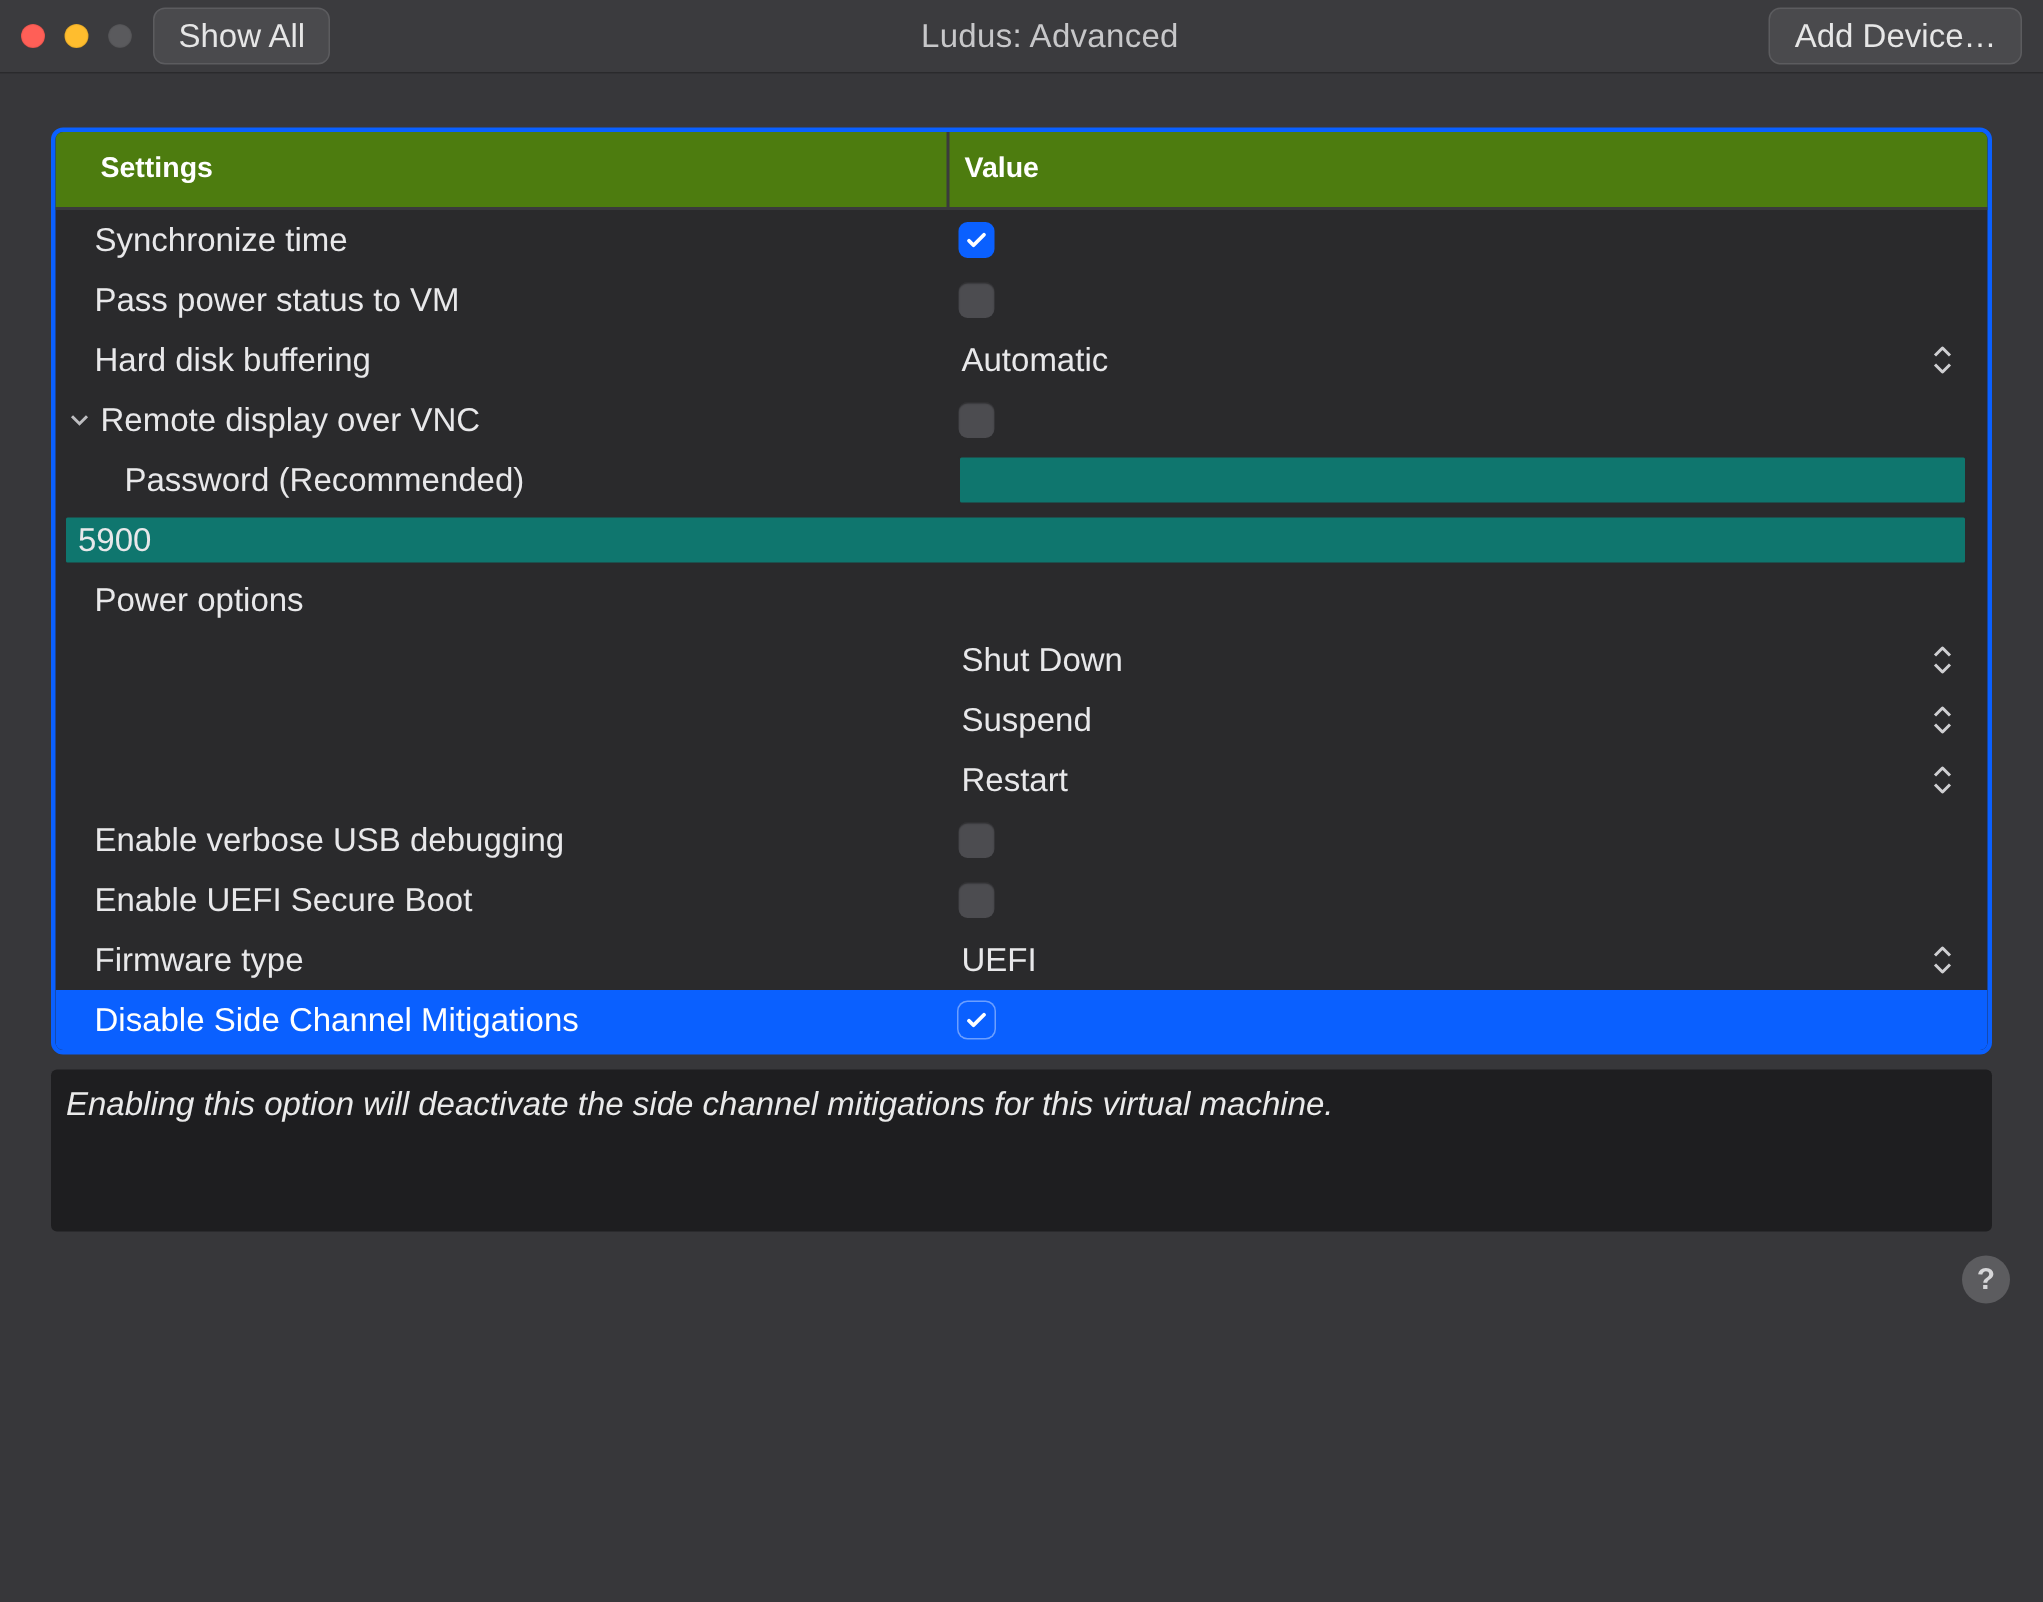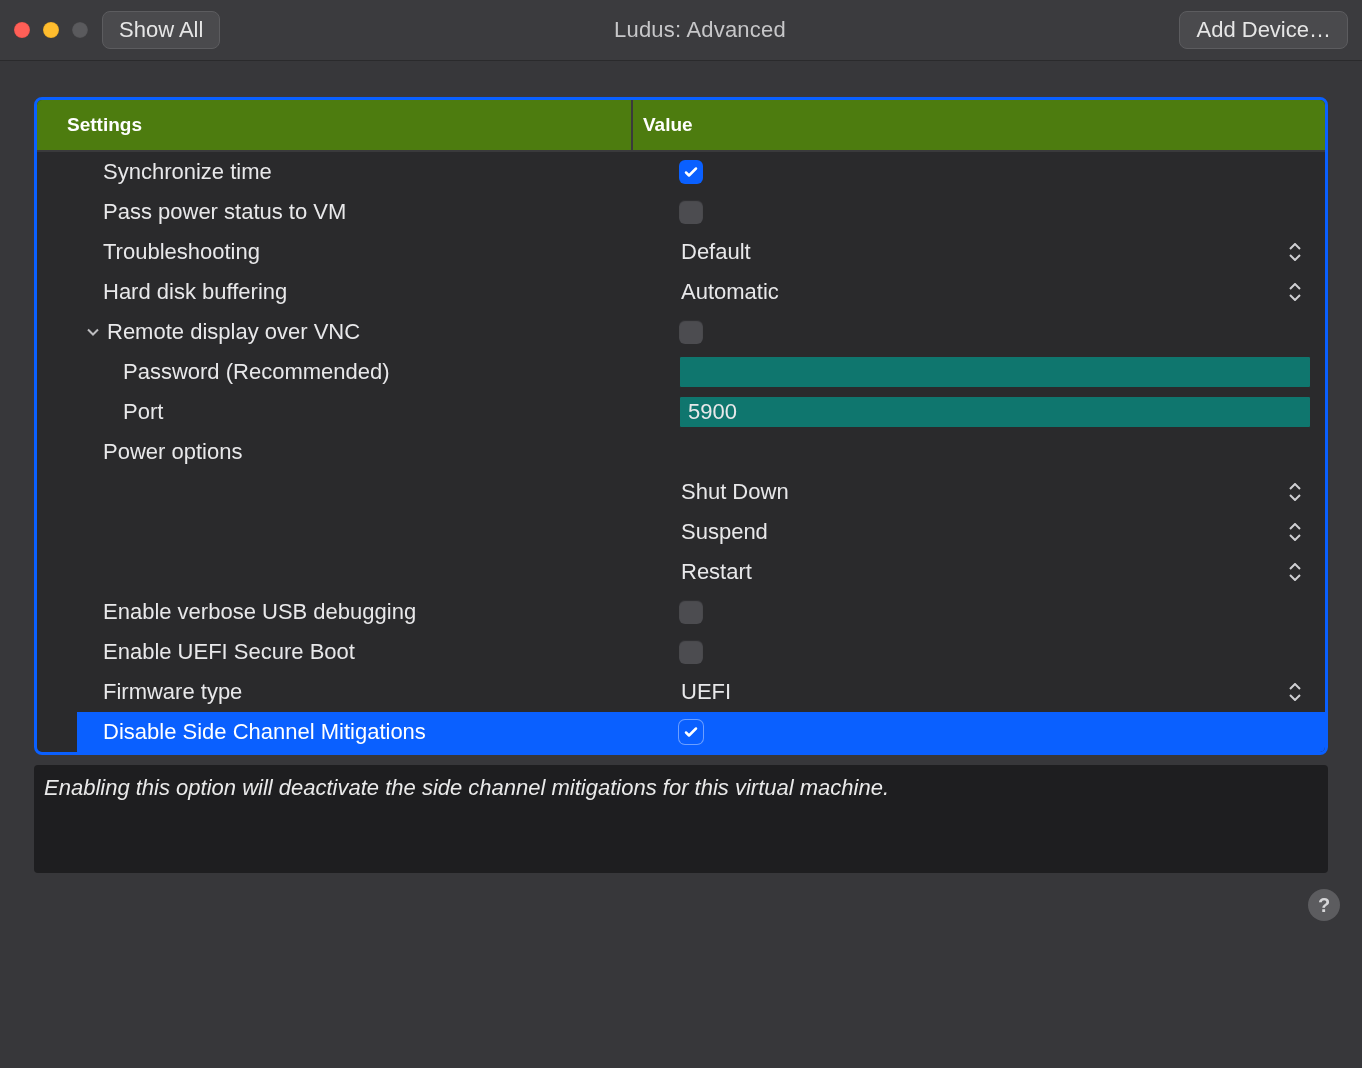--- a/index.html
+++ b/index.html
@@ -6,21 +6,21 @@
   html, body { width: 1362px; height: 1068px; overflow: hidden; }
   body {
     background: #37373a;
     font-family: -apple-system, "Helvetica Neue", Arial, sans-serif;
     color: #e6e6e6;
     font-size: 22px;
   }
 
   
   .titlebar {
-    height: 61px;
+    height: 49px;
     background: #3b3b3e;
     display: flex;
     align-items: center;
     padding: 0 14px;
     gap: 14px;
     border-bottom: 1px solid #2a2a2c;
   }
   .traffic-lights { display: flex; gap: 13px; align-items: center; }
   .tl { width: 16px; height: 16px; border-radius: 50%; }
   .tl.red    { background: #ff5f57; box-shadow: inset 0 0 1px rgba(0,0,0,.4); }
@@ -61,21 +61,20 @@
     background: #4d7c0f;
   }
   .hdr .h-left  { width: 596px; padding: 14px 8px 14px 30px; border-right: 2px solid #3a3a3c; }
   .hdr .h-right { flex: 1; padding: 14px 8px 14px 10px; }
 
   .rows { }
   .row {
     display: flex;
     align-items: center;
     min-height: 40px;
-    margin-left: 40px;
   }
   .row.selected { background: #0a60ff; }
   .cell-l {
     width: 596px;
     display: flex;
     align-items: center;
     padding-left: 4px;
   }
   .cell-r {
     flex: 1;
@@ -202,38 +201,20 @@
 
       <div class="row">
         <div class="cell-l indent0">
           <span class="label">Pass power status to VM</span>
         </div>
         <div class="cell-r">
           <span class="chk off"></span>
         </div>
       </div>
 
-      <div class="row">
-        <div class="cell-l indent0">
-          <span class="label">Troubleshooting</span>
-        </div>
-        <div class="cell-r">
-          <div class="dd">
-            <span>Default</span>
-            <span class="stepper">
-              <svg viewBox="0 0 12 8">
-                  <path d="M1 6l5-5 5 5" fill="none" stroke="currentColor" stroke-width="2"></path>
-                </svg>
-              <svg viewBox="0 0 12 8">
-                  <path d="M1 2l5 5 5-5" fill="none" stroke="currentColor" stroke-width="2"></path>
-                </svg>
-            </span>
-          </div>
-        </div>
-      </div>
 
       <div class="row">
         <div class="cell-l indent0">
           <span class="label">Hard disk buffering</span>
         </div>
         <div class="cell-r">
           <div class="dd">
             <span>Automatic</span>
             <span class="stepper">
               <svg viewBox="0 0 12 8">
@@ -264,23 +245,20 @@
       <div class="row">
         <div class="cell-l indent1">
           <span class="label">Password (Recommended)</span>
         </div>
         <div class="cell-r">
           <input class="txt" type="password" value="" style="">
         </div>
       </div>
 
       <div class="row">
-        <div class="cell-l indent1">
-          <span class="label">Port</span>
-        </div>
         <div class="cell-r">
           <input class="txt" type="text" value="5900" style="">
         </div>
       </div>
 
       <div class="row">
         <div class="cell-l indent0">
           <span class="label">Power options</span>
         </div>
       </div>

